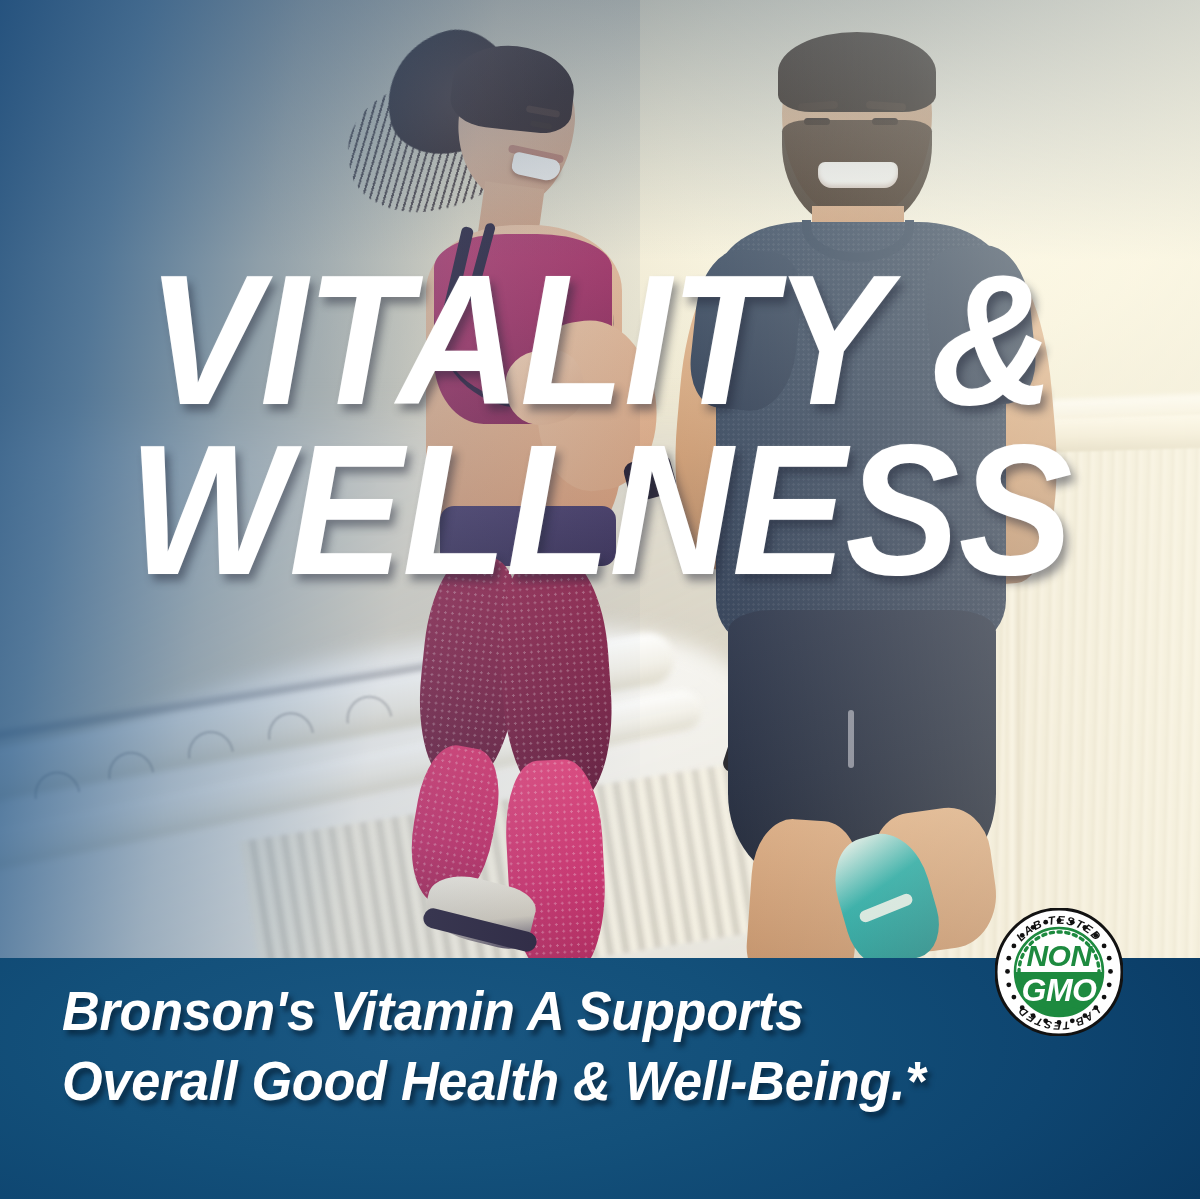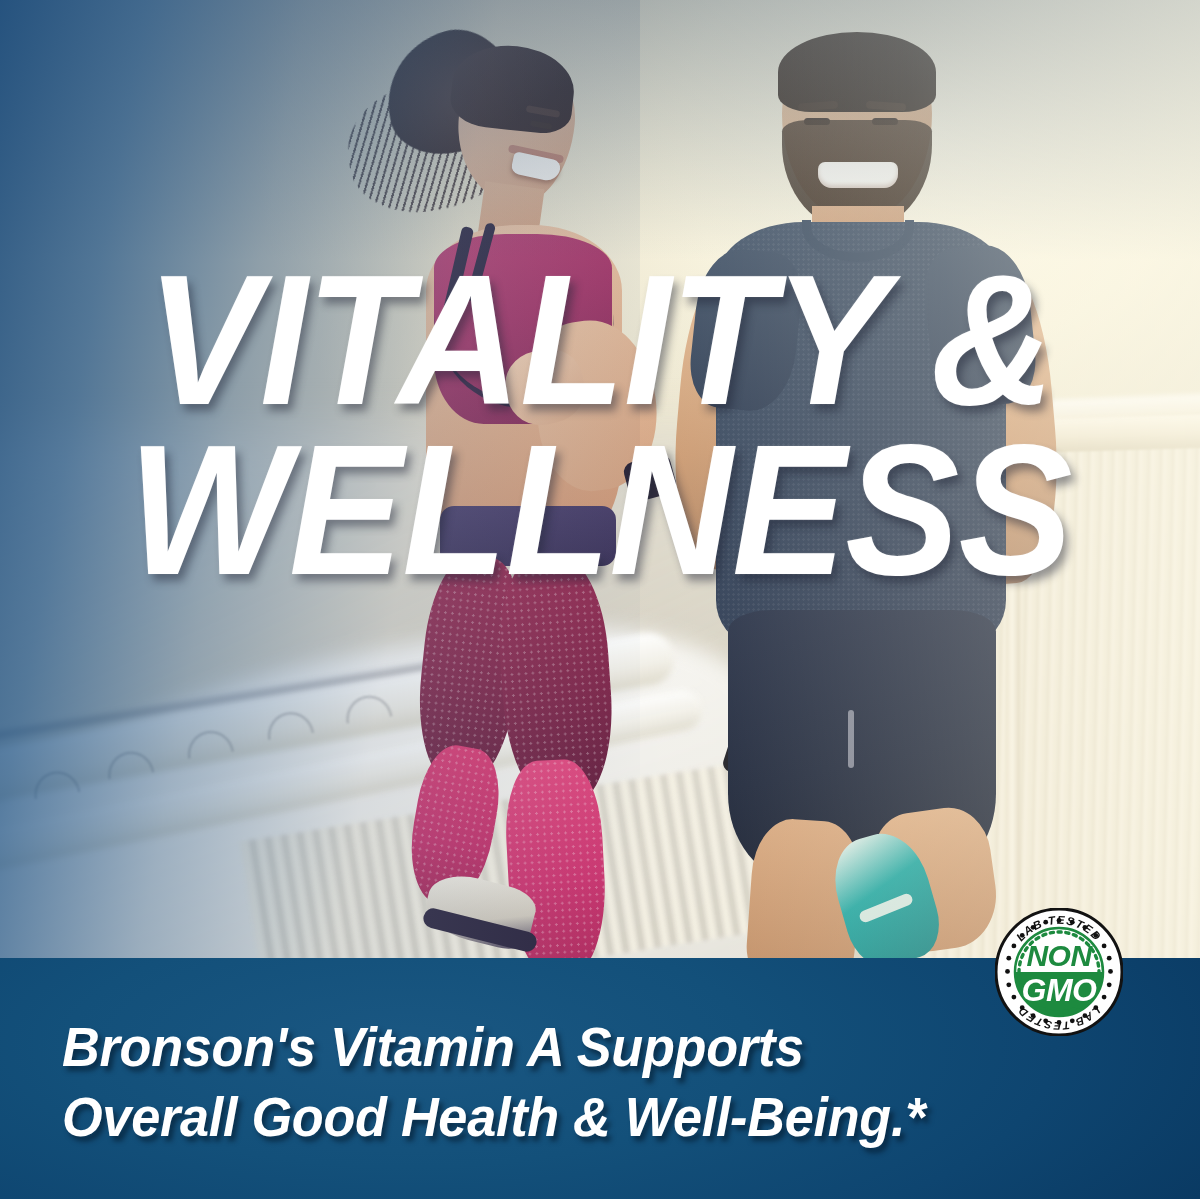--- a/index.html
+++ b/index.html
@@ -449,21 +449,20 @@
   .banner-text {
     position: absolute;
     left: 62px; top: 18px;
     color: #ffffff;
     font-family: "Liberation Sans Narrow", "Liberation Sans", "DejaVu Sans", sans-serif;
     font-weight: 700;
     font-size: 55px;
     line-height: 1.28;
     letter-spacing: -.3px;
     text-shadow: 4px 5px 6px rgba(2,18,34,.55);
-    margin-top: 36px;
   }
   .banner-line { display: block; white-space: nowrap; transform: scaleX(.95); transform-origin: left center; }
 
   
   .badge {
     position: absolute;
     left: 995px; top: 908px;
     width: 128px; height: 128px;
     z-index: 12;
   }

